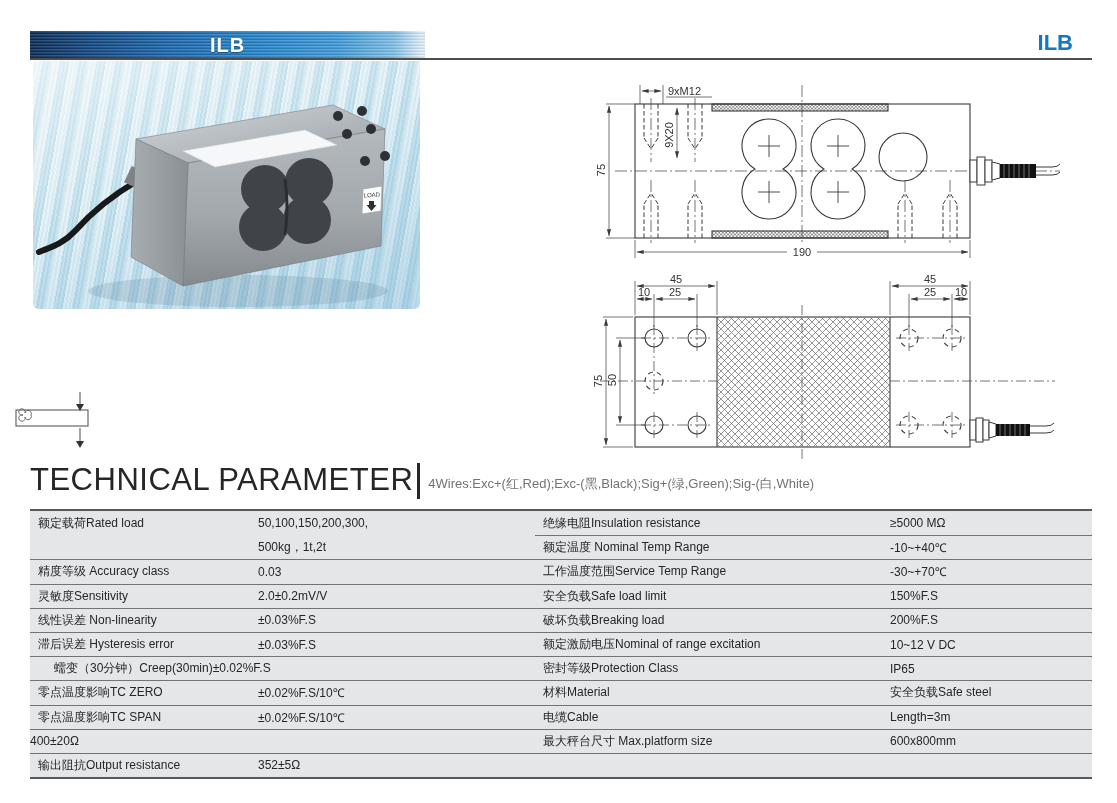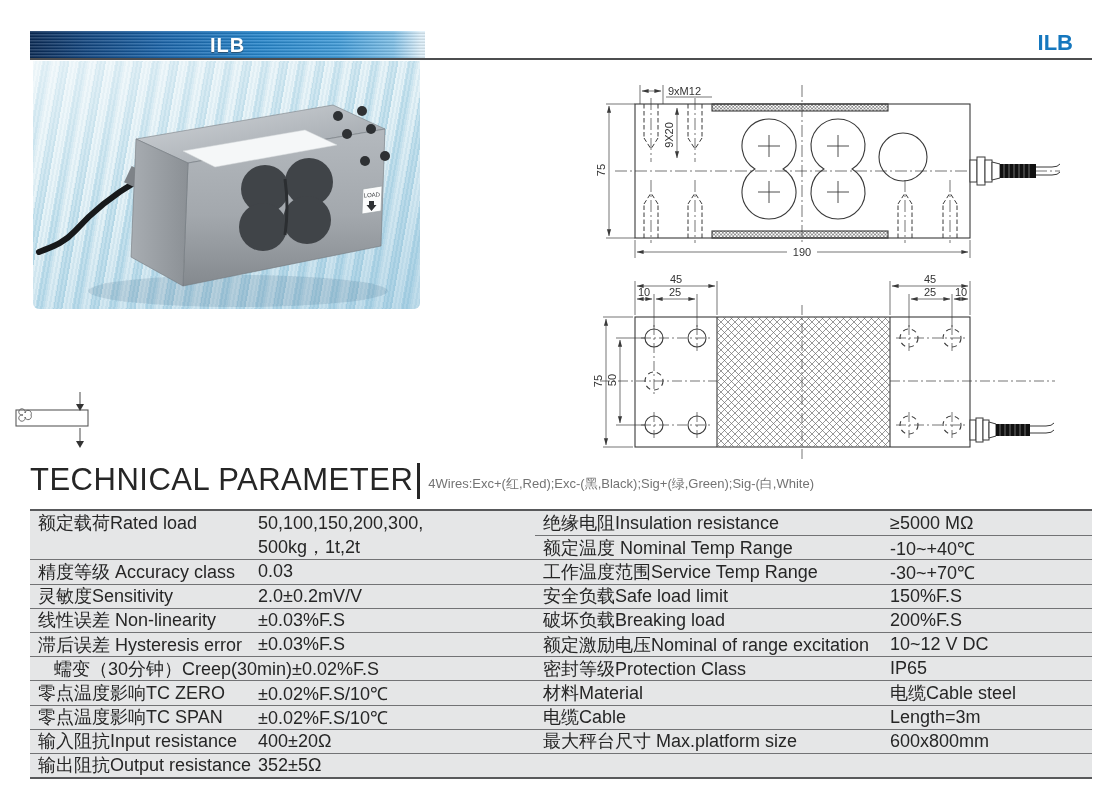--- a/index.html
+++ b/index.html
@@ -35,21 +35,21 @@
   .load-icon{position:absolute;left:0px;top:388px;}
   
   .tech-head{position:absolute;left:30px;top:463px;width:1062px;display:flex;align-items:flex-end;}
   .tech-title{font-size:31px;letter-spacing:.5px;color:#262626;line-height:1;white-space:nowrap;}
   .tech-bar{display:inline-block;width:3px;height:36px;background:#262626;margin:0 8px -4px 4px;}
   .wiring-note{font-size:13px;color:#737373;padding-bottom:2px;white-space:nowrap;}
   
   .spec-table{
     position:absolute;left:30px;top:509px;width:1062px;
     background:#e5e6e7;border-top:2px solid #58595b;border-bottom:2px solid #58595b;
-    display:flex;font-size:18px;color:#262626;
+    display:flex;font-size:12px;color:#262626;
   }
   .half{display:flex;flex-direction:column;}
   .half.left{width:505px;}
   .half.right{width:557px;}
   .row{height:24.2px;display:flex;align-items:center;border-top:1px solid #727375;box-sizing:border-box;}
   .row.nb{border-top:none;}
   .half.left .lbl{width:228px;padding-left:8px;box-sizing:border-box;white-space:nowrap;}
   .half.left .val{flex:1;white-space:nowrap;}
   .half.right .lbl{width:355px;padding-left:8px;box-sizing:border-box;white-space:nowrap;}
   .half.right .val{flex:1;white-space:nowrap;}
@@ -296,21 +296,20 @@
       </div>
       <div class="row">
         <span class="lbl">零点温度影响TC ZERO</span>
         <span class="val">±0.02%F.S/10℃</span>
       </div>
       <div class="row">
         <span class="lbl">零点温度影响TC SPAN</span>
         <span class="val">±0.02%F.S/10℃</span>
       </div>
       <div class="row">
-        <span class="lbl">输入阻抗Input resistance</span>
         <span class="val">400±20Ω</span>
       </div>
       <div class="row">
         <span class="lbl">输出阻抗Output resistance</span>
         <span class="val">352±5Ω</span>
       </div>
     </div>
     <div class="half right">
       <div class="row nb">
         <span class="lbl">绝缘电阻Insulation resistance</span>
@@ -335,21 +334,21 @@
       <div class="row">
         <span class="lbl">额定激励电压Nominal of range excitation</span>
         <span class="val">10~12 V DC</span>
       </div>
       <div class="row">
         <span class="lbl">密封等级Protection Class</span>
         <span class="val">IP65</span>
       </div>
       <div class="row">
         <span class="lbl">材料Material</span>
-        <span class="val">电缆Cable steel</span>
+        <span class="val">安全负载Safe steel</span>
       </div>
       <div class="row">
         <span class="lbl">电缆Cable</span>
         <span class="val">Length=3m</span>
       </div>
       <div class="row">
         <span class="lbl">最大秤台尺寸 Max.platform size</span>
         <span class="val">600x800mm</span>
       </div>
       <div class="row">

